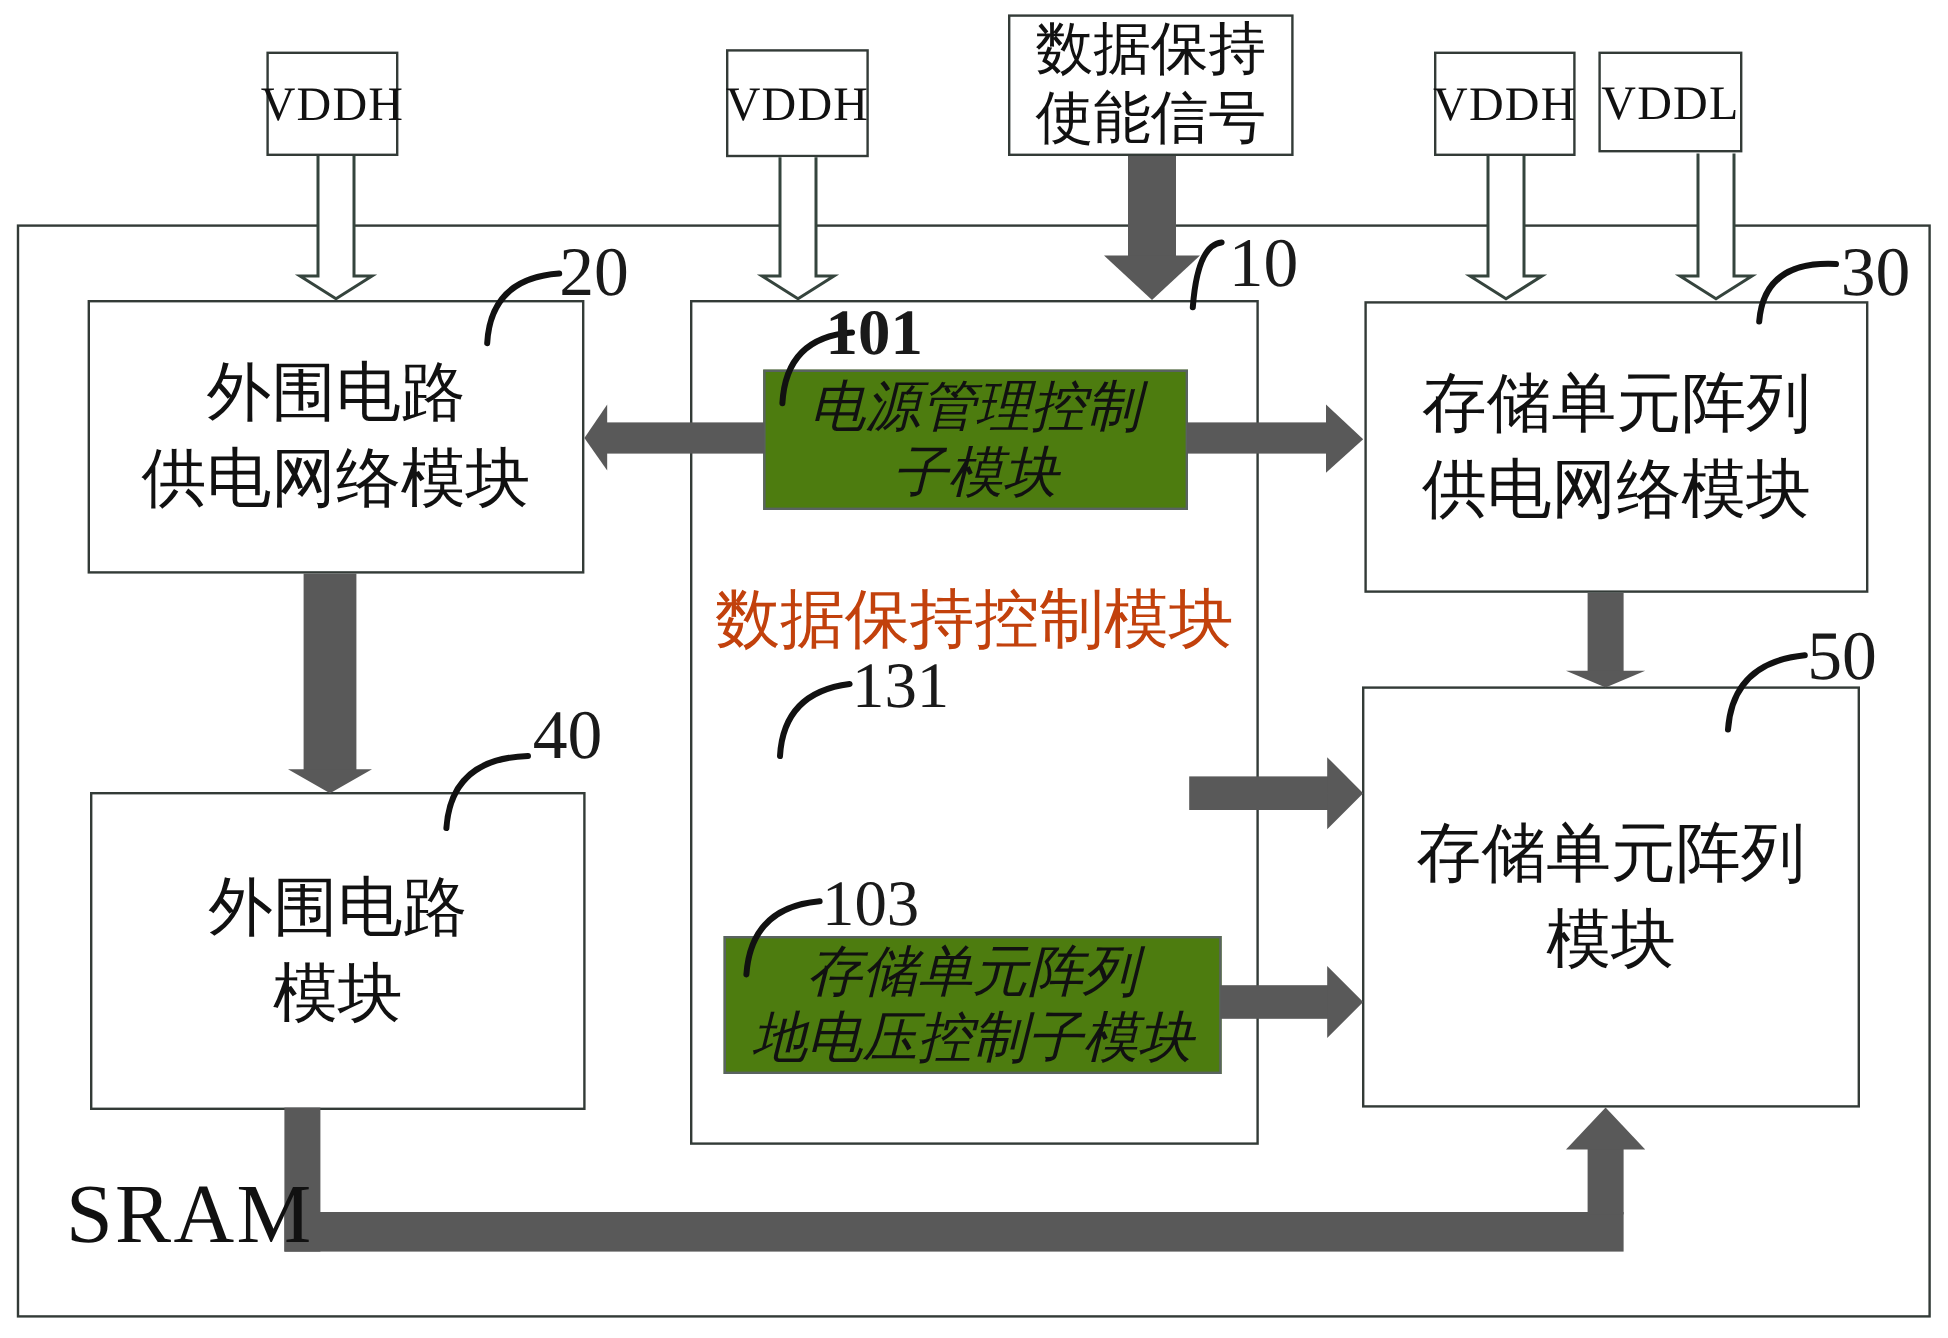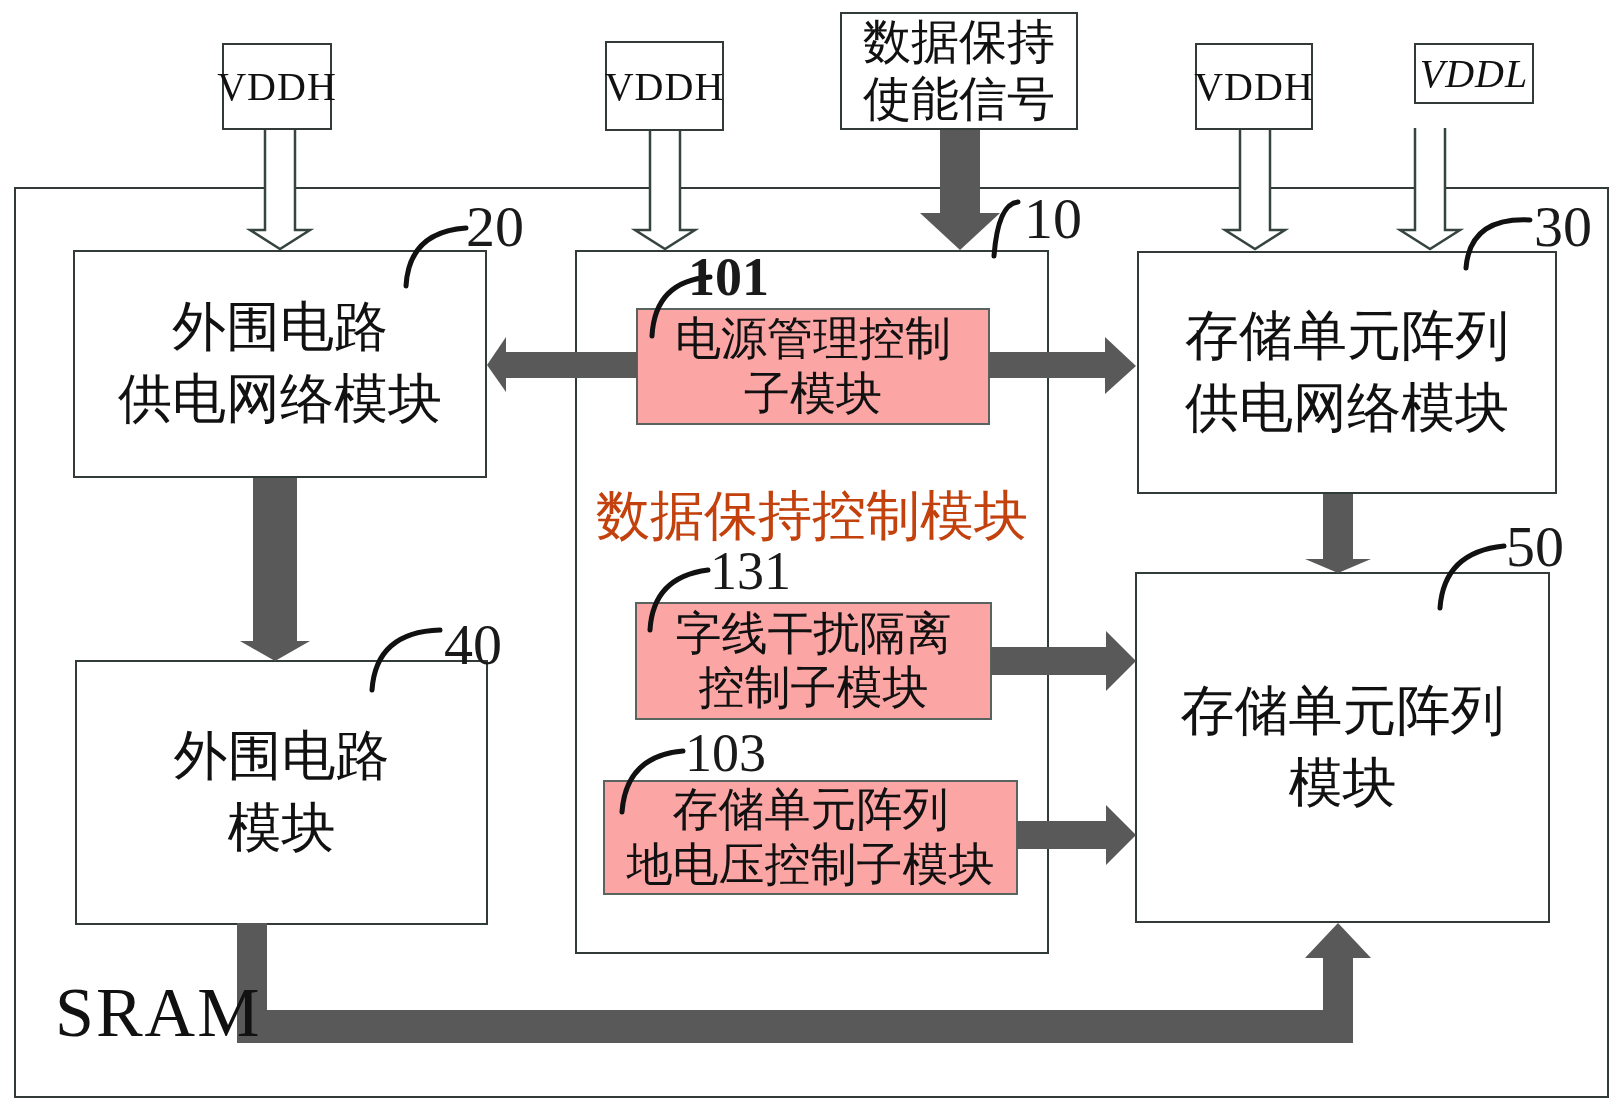--- a/index.html
+++ b/index.html
@@ -9,21 +9,21 @@
     overflow:hidden;
   }
   .box{
     position:absolute;box-sizing:border-box;border:2px solid #333b37;
     display:flex;flex-direction:column;align-items:center;justify-content:center;
     text-align:center;background:transparent;
   }
   .signal-box{font-size:40px;letter-spacing:1px;}
   .enable-box{font-size:48px;line-height:1.18;}
   .module{font-size:54px;line-height:1.33;}
-  .submodule{border-color:#596360;font-size:46px;line-height:1.18;background:#fca5a5;}
+  .submodule{border-color:#596360;font-size:46px;line-height:1.18;background:#4d7c0f;font-style:italic;}
   .container-title{
     position:absolute;text-align:center;font-size:54px;color:#c2410c;
   }
   .ref-num{
     position:absolute;font-size:58px;line-height:1;color:#1a1a1a;
   }
   .ref-num.small{font-size:54px;}
   .sram-label{
     position:absolute;font-size:70px;line-height:1;letter-spacing:2px;
   }
@@ -43,41 +43,37 @@
   <div class="box signal-box" style="left:605px;top:41px;width:119px;height:90px;">
     <span class="cn">VDDH</span>
   </div>
   <div class="box enable-box" style="left:840px;top:12px;width:238px;height:118px;">
     <span class="cn">数据保持</span>
     <span class="cn">使能信号</span>
   </div>
   <div class="box signal-box" style="left:1195px;top:43px;width:118px;height:87px;">
     <span class="cn">VDDH</span>
   </div>
-  <div class="box signal-box" style="left:1414px;top:43px;width:120px;height:61px;font-style:italic;">
+  <div class="box signal-box" style="left:1332px;top:43px;width:120px;height:84px;">
     <span class="cn">VDDL</span>
   </div>
 
   <div class="box module" style="left:73px;top:250px;width:414px;height:228px;">
     <span class="cn">外围电路</span>
     <span class="cn">供电网络模块</span>
   </div>
 
   <div class="box" style="left:575px;top:250px;width:474px;height:704px;"></div>
   <div class="container-title" style="left:575px;top:480px;width:474px;">数据保持控制模块</div>
 
   <div class="box submodule" style="left:636px;top:308px;width:354px;height:117px;">
     <span class="cn">电源管理控制</span>
     <span class="cn">子模块</span>
   </div>
 
-  <div class="box submodule" style="left:635px;top:602px;width:357px;height:118px;">
-    <span class="cn">字线干扰隔离</span>
-    <span class="cn">控制子模块</span>
-  </div>
 
   <div class="box submodule" style="left:603px;top:780px;width:415px;height:115px;">
     <span class="cn">存储单元阵列</span>
     <span class="cn">地电压控制子模块</span>
   </div>
 
   <div class="box module" style="left:1137px;top:251px;width:420px;height:243px;">
     <span class="cn">存储单元阵列</span>
     <span class="cn">供电网络模块</span>
   </div>
@@ -146,21 +142,21 @@
       <path d="M1440,608 Q1444,552 1504,546"></path>
       <path d="M652,336 Q655,281 710,277"></path>
       <path d="M650,630 Q653,577 708,570"></path>
       <path d="M622,812 Q626,756 683,751"></path>
     </g>
   </svg>
 
   <div class="ref-num" style="left:466px;top:198px;">20</div>
   <div class="ref-num" style="left:1024px;top:190px;text-align:center;">10</div>
   <div class="ref-num" style="left:1534px;top:198px;">30</div>
-  <div class="ref-num" style="left:444px;top:616px;text-align:center;">40</div>
+  <div class="ref-num" style="left:444px;top:584px;text-align:center;">40</div>
   <div class="ref-num" style="left:1506px;top:518px;">50</div>
   <div class="ref-num small" style="left:688px;top:250px;font-weight:bold;">101</div>
   <div class="ref-num small" style="left:710px;top:544px;">131</div>
   <div class="ref-num small" style="left:685px;top:726px;">103</div>
 
   <div class="sram-label" style="left:55px;top:978px;">SRAM</div>
 
 </div>
 
 </body></html>

